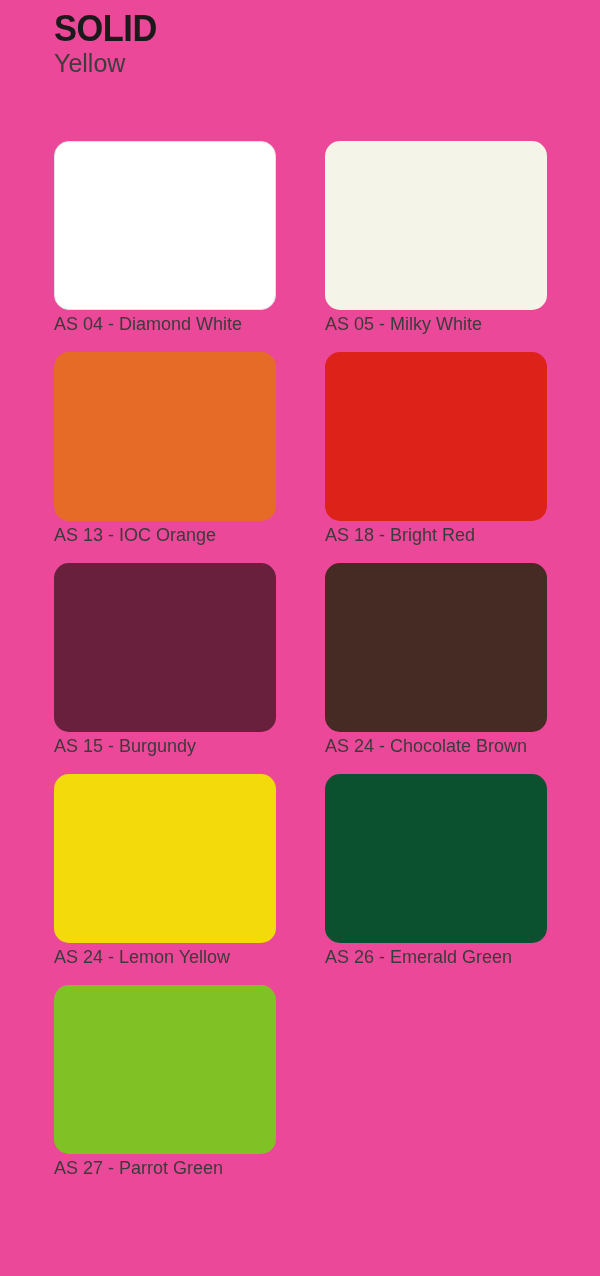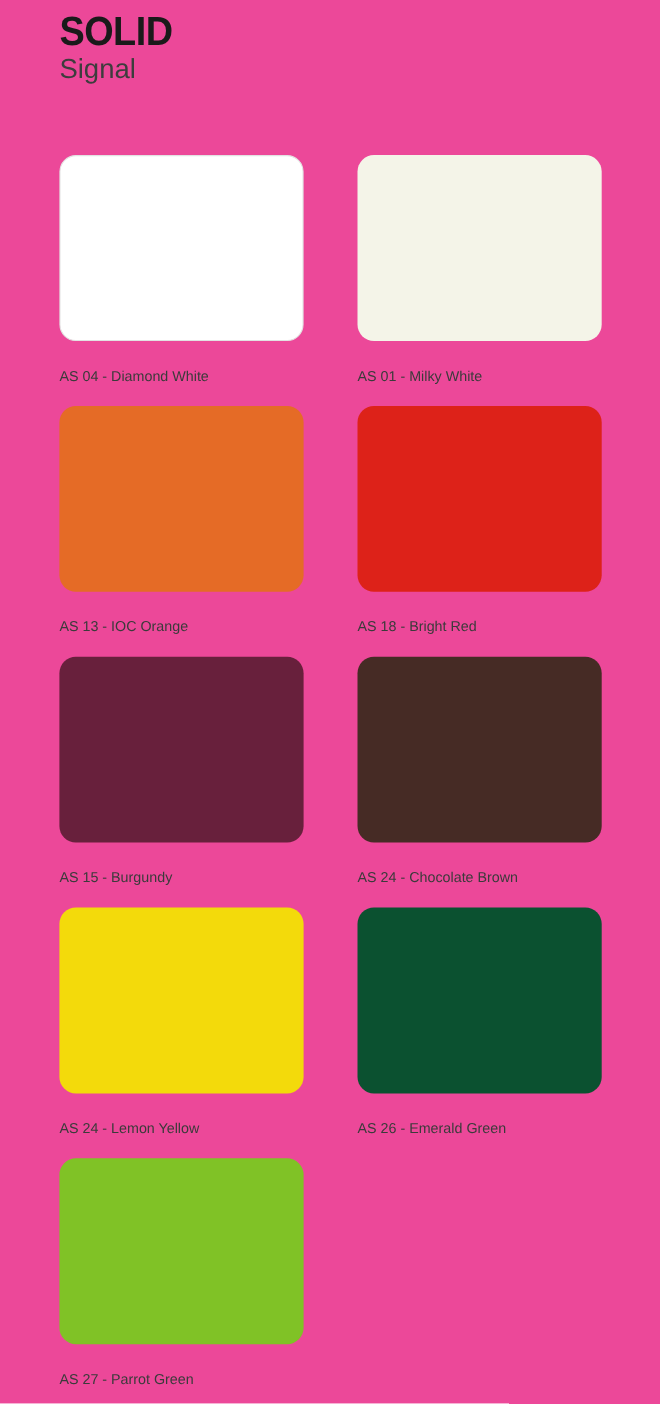--- a/index.html
+++ b/index.html
@@ -70,46 +70,46 @@
     width: 222px;
     height: 169px;
     border-radius: 15px;
     box-sizing: border-box;
   }
   .swatch.bordered {
     border: 1px solid #e2e2e2;
   }
 
   .label {
-    margin-top: 23px;
+    margin-top: 6px;
     font-family: "Liberation Sans", sans-serif;
-    font-size: 13px;
+    font-size: 18px;
     line-height: 17px;
     color: #3b3b3b;
     white-space: nowrap;
   }
 </style>
 </head>
 <body>
 
 <div class="page">
 
   <div class="header">
     <div class="title">SOLID</div>
-    <div class="subtitle">Signal</div>
+    <div class="subtitle">Yellow</div>
   </div>
 
   <div class="grid">
       <div class="cell">
         <div class="swatch bordered" style="background: rgb(255, 255, 255);"></div>
         <div class="label">AS 04 - Diamond White</div>
       </div>
       <div class="cell">
         <div class="swatch" style="background: rgb(244, 244, 232);"></div>
-        <div class="label">AS 01 - Milky White</div>
+        <div class="label">AS 05 - Milky White</div>
       </div>
       <div class="cell">
         <div class="swatch" style="background: rgb(229, 107, 38);"></div>
         <div class="label">AS 13 - IOC Orange</div>
       </div>
       <div class="cell">
         <div class="swatch" style="background: rgb(221, 34, 25);"></div>
         <div class="label">AS 18 - Bright Red</div>
       </div>
       <div class="cell">

